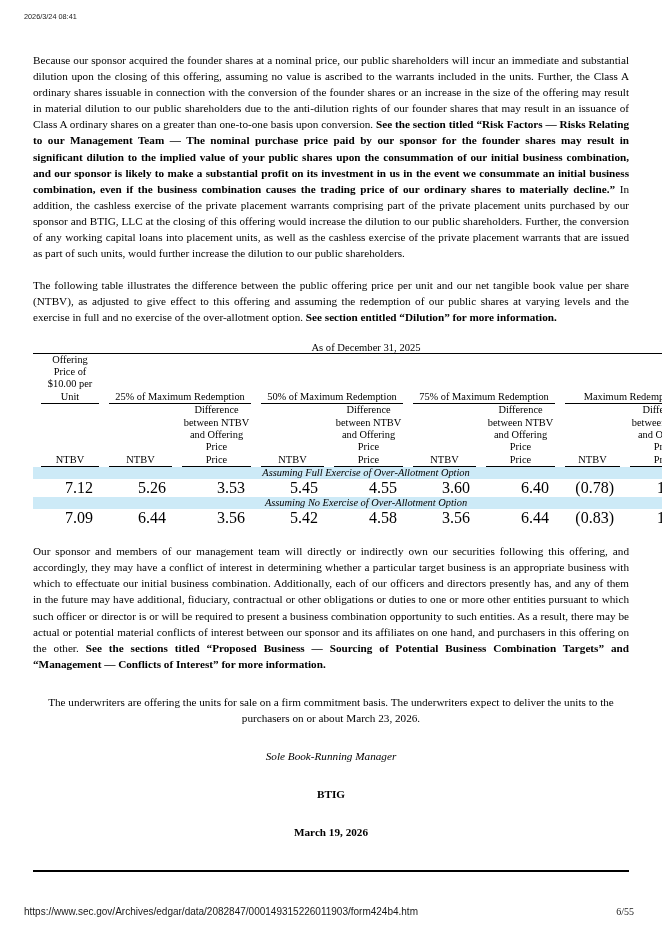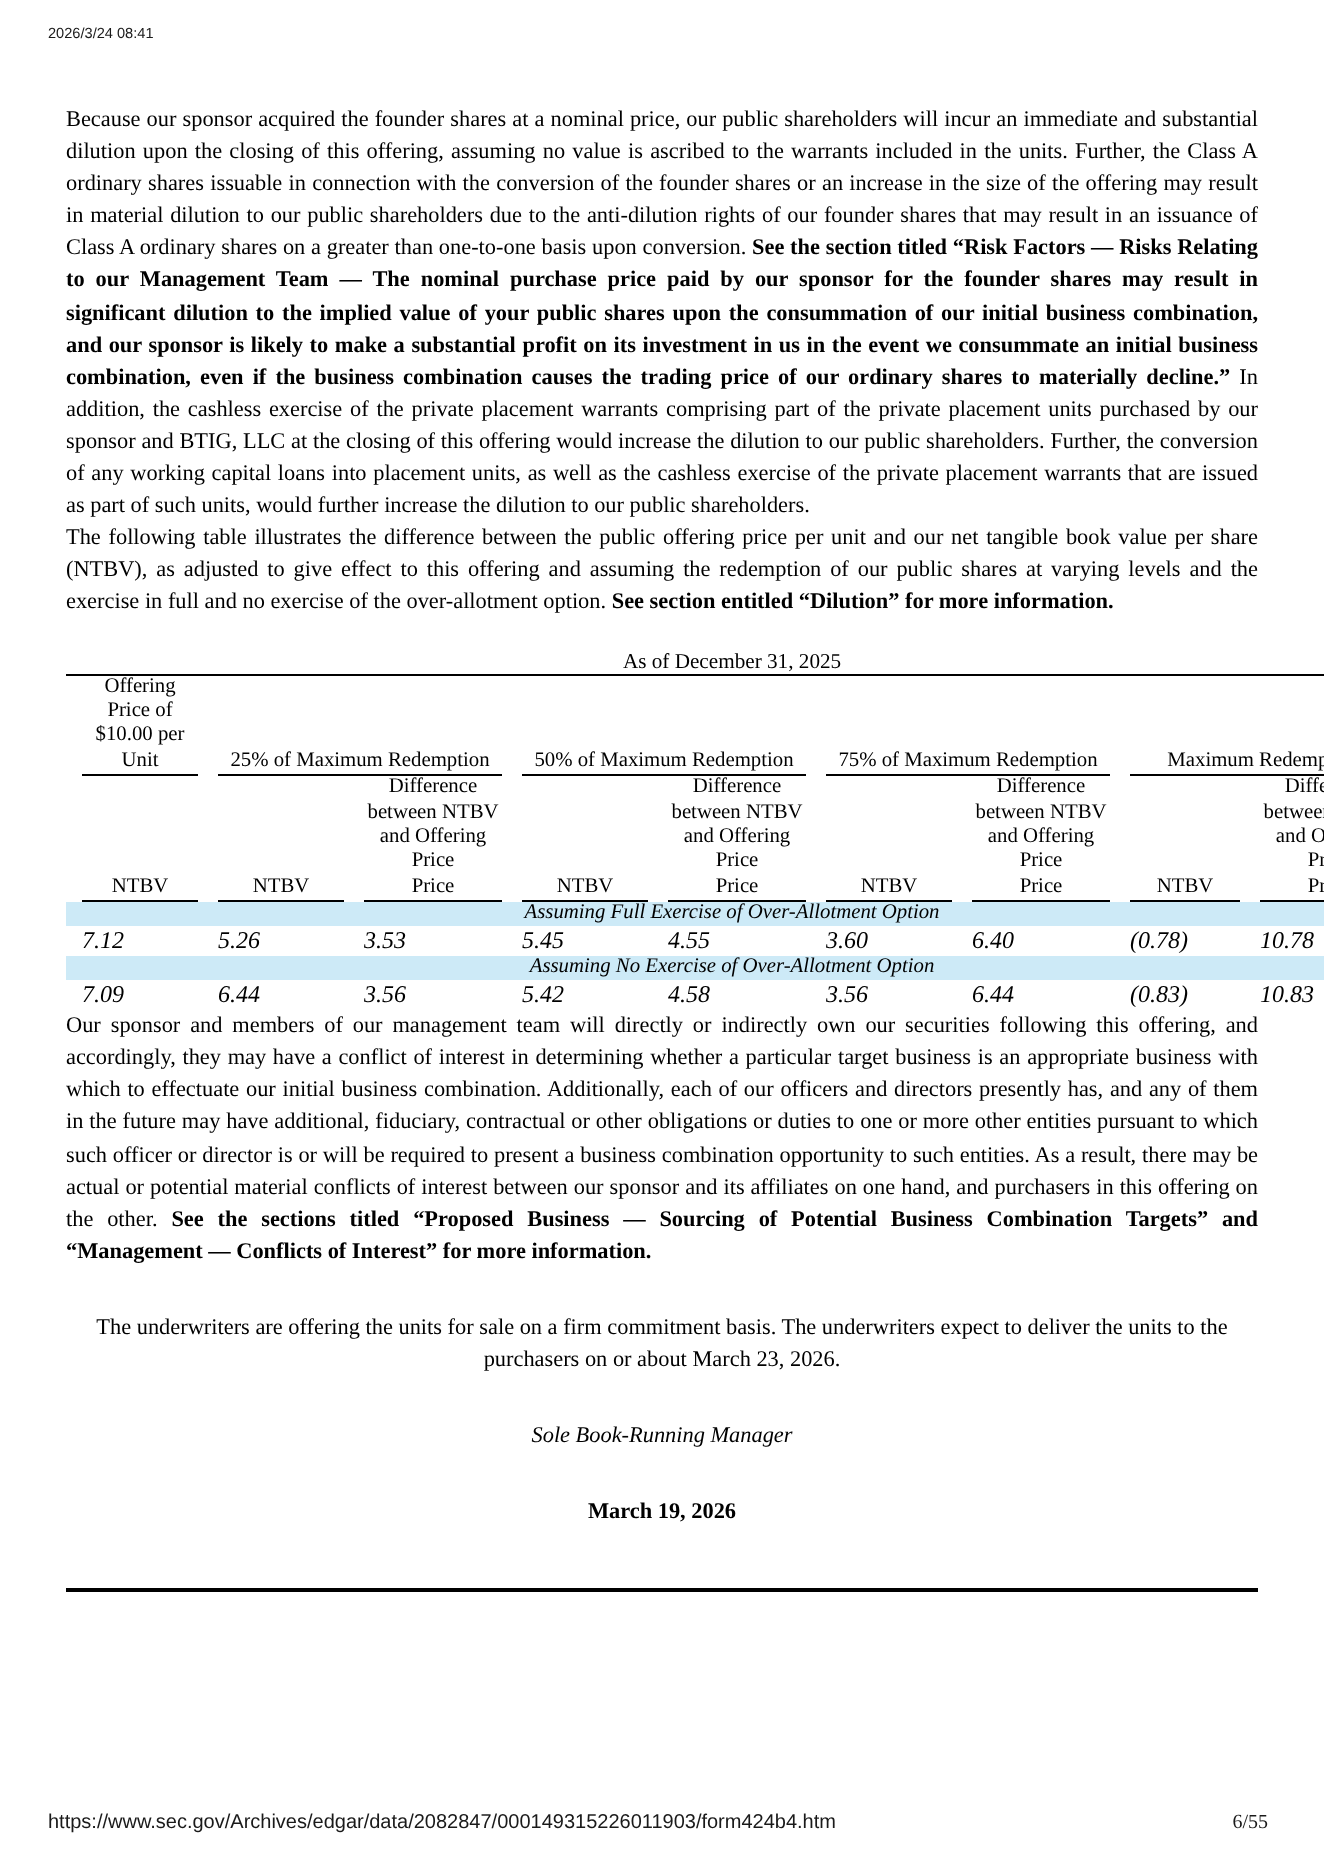--- a/index.html
+++ b/index.html
@@ -52,21 +52,21 @@
     width: 596px;
   }
 
   p.body-text {
     margin: 0 0 0 0;
     font-size: 11.2px;
     line-height: 16.1px;
     text-align: justify;
     text-justify: inter-word;
   }
-  p.gap { }
+  p.gap { margin-top: 16px; }
   .b { font-weight: bold; }
 
   
   .tbl-wrap { margin-top: 16px; }
   table.dil {
     border-collapse: collapse;
     width: 596px;
     font-size: 10.4px;
     table-layout: fixed;
   }
@@ -100,24 +100,23 @@
 
   .section-row td {
     background: #cdeaf7;
     text-align: center;
     font-style: italic;
     font-size: 10.4px;
     padding: 2px 0 2px 0;
     line-height: 12px;
   }
   .data-row td {
-    text-align: left;
+    text-align: right;
     padding: 3px 2px 3px 0;
-    font-size: 12px;
-    font-style: italic;
+    font-size: 16px;
   }
   .data-row td.pad-r { padding-right: 6px; }
 
   
   .center-block { text-align: center; font-size: 11.2px; line-height: 16.1px; }
   .center-block.mt { margin-top: 22px; }
   .italic { font-style: italic; }
   .bold { font-weight: bold; }
 
   .rule {
@@ -277,20 +276,23 @@
   <p class="body-text gap"><span>Our sponsor and members of our management team will directly or indirectly own our securities following this offering, and accordingly, they may have a conflict of interest in determining whether a particular target business is an appropriate business with which to effectuate our initial business combination. Additionally, each of our officers and directors presently has, and any of them in the future may have additional, fiduciary, contractual or other obligations or duties to one or more other entities pursuant to which such officer or director is or will be required to present a business combination opportunity to such entities. As a result, there may be actual or potential material conflicts of interest between our sponsor and its affiliates on one hand, and purchasers in this offering on the other. </span><span class="b">See the sections titled “Proposed Business — Sourcing of Potential Business Combination Targets” and “Management — Conflicts of Interest” for more information.</span></p>
 
   <div class="center-block mt">
     <span>The underwriters are offering the units for sale on a firm commitment basis. The underwriters expect to deliver the units to the purchasers on or about March 23, 2026.</span>
   </div>
 
   <div class="center-block mt italic">
     <span>Sole Book-Running Manager</span>
   </div>
 
+  <div class="center-block mt bold">
+    <span>BTIG</span>
+  </div>
 
   <div class="center-block mt bold">
     <span>March 19, 2026</span>
   </div>
 
   <div class="rule"></div>
 </div>
 
 <div class="print-footer">
   <span class="pf-left">https://www.sec.gov/Archives/edgar/data/2082847/000149315226011903/form424b4.htm</span>

